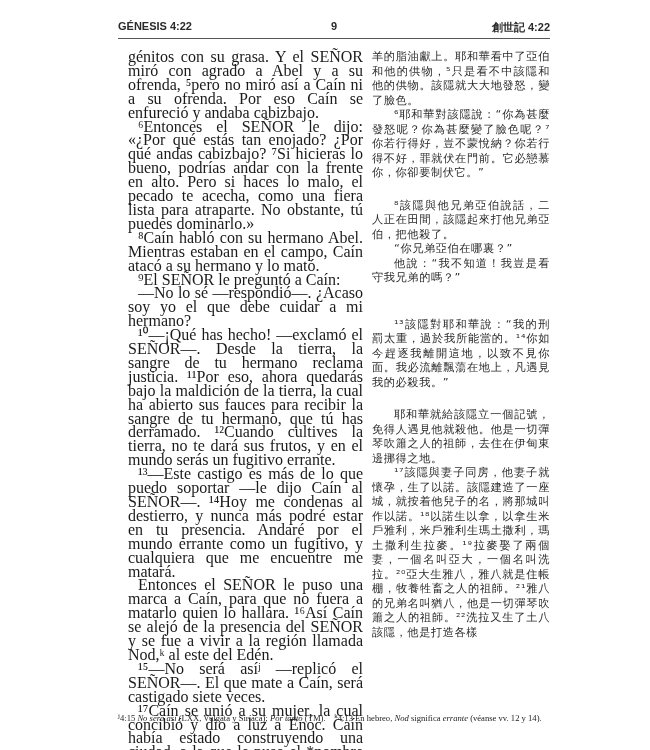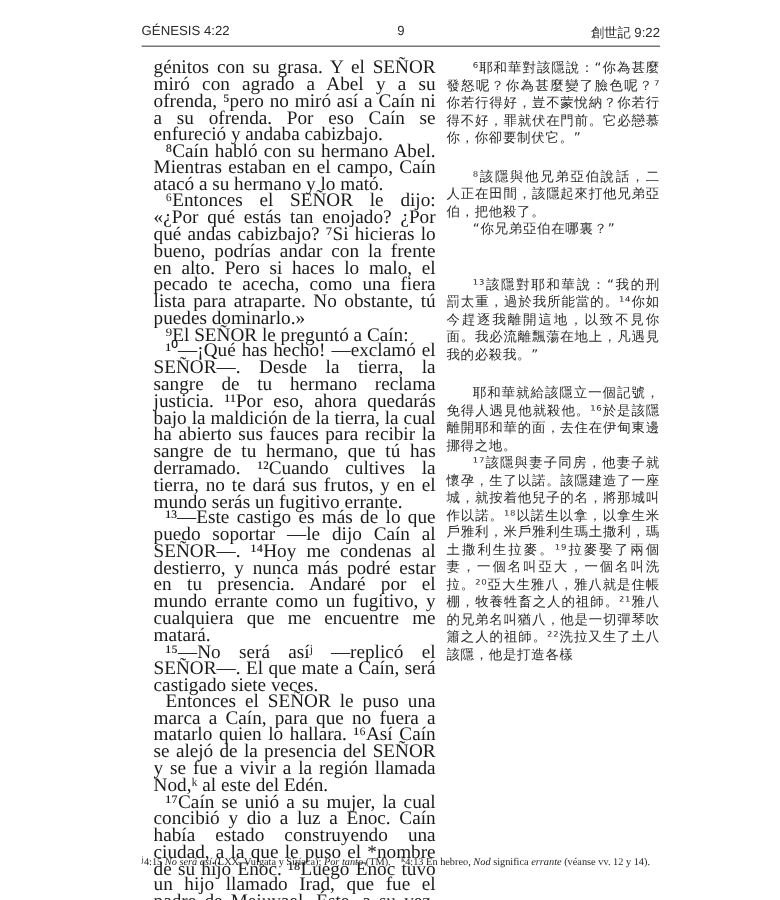--- a/index.html
+++ b/index.html
@@ -1,18 +1,18 @@
 <!DOCTYPE html>
 <html><head>
 <meta charset="utf-8">
 <style>
   html, body { margin:0; padding:0; background:#ffffff; }
   body { width:650px; height:750px; position:relative; overflow:hidden; color:#1a1a1a; }
   .header { position:absolute; left:118px; top:20px; width:432px; height:16px;
-    font-family:"Liberation Sans", sans-serif; font-weight:normal; font-size:11px; color:#2a2a2a; }
+    font-family:"Liberation Sans", sans-serif; font-weight:bold; font-size:11px; color:#2a2a2a; }
   .header .left { position:absolute; left:0; top:0; }
   .header .center { position:absolute; left:0; width:100%; text-align:center; top:0; }
   .header .right { position:absolute; right:0; top:0; }
   .rule { position:absolute; left:118px; top:38px; width:432px; height:1px; background:#555; }
   .col-es { position:absolute; left:128px; top:50px; width:235px;
     font-family:"Liberation Serif", serif; font-size:16px; line-height:13.9px; text-align:justify; }
   .col-es p { margin:0; text-indent:10px; }
   .col-es p.noind { text-indent:0; }
   .col-zh { position:absolute; left:372px; top:50px; width:178px;
     font-family:"DejaVu Sans", sans-serif; font-size:11.2px; line-height:14.5px; color:#2b2b2b; text-align:justify; letter-spacing:0.6px; }
@@ -24,45 +24,48 @@
     font-family:"Liberation Serif", serif; font-size:8.6px; color:#222; white-space:nowrap; }
   .footnotes i { }
   .footnotes b { font-weight:normal; }
 </style>
 </head>
 <body>
 
 <div class="header">
   <span class="left">GÉNESIS  4:22</span>
   <span class="center">9</span>
-  <span class="right">創世記 9:22</span>
+  <span class="right">創世記 4:22</span>
 </div>
 <div class="rule"></div>
 
 <div class="col-es">
   <p class="noind">génitos con su grasa. Y el SEÑOR miró con agrado a Abel y a su ofrenda, ⁵pero no miró así a Caín ni a su ofrenda. Por eso Caín se enfureció y andaba cabizbajo.</p>
+  <p>⁶Entonces el SEÑOR le dijo: «¿Por qué estás tan enojado? ¿Por qué andas cabizbajo? ⁷Si hicieras lo bueno, podrías andar con la frente en alto. Pero si haces lo malo, el pecado te acecha, como una fiera lista para atraparte. No obstante, tú puedes dominarlo.»</p>
   <p>⁸Caín habló con su hermano Abel. Mientras estaban en el campo, Caín atacó a su hermano y lo mató.</p>
-  <p>⁶Entonces el SEÑOR le dijo: «¿Por qué estás tan enojado? ¿Por qué andas cabizbajo? ⁷Si hicieras lo bueno, podrías andar con la frente en alto. Pero si haces lo malo, el pecado te acecha, como una fiera lista para atraparte. No obstante, tú puedes dominarlo.»</p>
   <p>⁹El SEÑOR le preguntó a Caín:</p>
+  <p>—No lo sé —respondió—. ¿Acaso soy yo el que debe cuidar a mi hermano?</p>
   <p>¹⁰—¡Qué has hecho! —exclamó el SEÑOR—. Desde la tierra, la sangre de tu hermano reclama justicia. ¹¹Por eso, ahora quedarás bajo la maldición de la tierra, la cual ha abierto sus fauces para recibir la sangre de tu hermano, que tú has derramado. ¹²Cuando cultives la tierra, no te dará sus frutos, y en el mundo serás un fugitivo errante.</p>
   <p>¹³—Este castigo es más de lo que puedo soportar —le dijo Caín al SEÑOR—. ¹⁴Hoy me condenas al destierro, y nunca más podré estar en tu presencia. Andaré por el mundo errante como un fugitivo, y cualquiera que me encuentre me matará.</p>
+  <p>Entonces el SEÑOR le puso una marca a Caín, para que no fuera a matarlo quien lo hallara. ¹⁶Así Caín se alejó de la presencia del SEÑOR y se fue a vivir a la región llamada Nod,ᵏ al este del Edén.</p>
   <p>¹⁵—No será asíʲ —replicó el SEÑOR—. El que mate a Caín, será castigado siete veces.</p>
-  <p>Entonces el SEÑOR le puso una marca a Caín, para que no fuera a matarlo quien lo hallara. ¹⁶Así Caín se alejó de la presencia del SEÑOR y se fue a vivir a la región llamada Nod,ᵏ al este del Edén.</p>
   <p>¹⁷Caín se unió a su mujer, la cual concibió y dio a luz a Enoc. Caín había estado construyendo una ciudad, a la que le puso el *nombre de su hijo Enoc. ¹⁸Luego Enoc tuvo un hijo llamado Irad, que fue el padre de Mejuyael. Éste, a su vez, fue el padre de Metusael, y Metusael fue el padre de Lamec. ¹⁹Lamec tuvo dos mujeres. Una de ellas se llamaba Ada, y la otra Zila. ²⁰Ada dio a luz a Jabal, quien a su vez fue el antepasado de los que viven en tiendas de campaña y crían ganado. ²¹Jabal tuvo un hermano llamado Jubal, quien fue el antepasado de los que tocan el arpa y la flauta. ²²Por su parte, Zila dio a luz a Tubal Caín, que fue herrero y forjador de toda clase de</p>
 </div>
 
 <div class="col-zh">
+  <p>羊的脂油獻上。耶和華看中了亞伯和他的供物，⁵只是看不中該隱和他的供物。該隱就大大地發怒，變了臉色。</p>
   <p class="ind">⁶耶和華對該隱說：“你為甚麼發怒呢？你為甚麼變了臉色呢？⁷你若行得好，豈不蒙悅納？你若行得不好，罪就伏在門前。它必戀慕你，你卻要制伏它。”</p>
   <div class="gap"></div>
   <p class="ind">⁸該隱與他兄弟亞伯說話，二人正在田間，該隱起來打他兄弟亞伯，把他殺了。</p>
   <p class="ind">“你兄弟亞伯在哪裏？”</p>
+  <p class="ind">他說：“我不知道！我豈是看守我兄弟的嗎？”</p>
   <div class="gap" style="height:32px"></div>
   <p class="ind">¹³該隱對耶和華說：“我的刑罰太重，過於我所能當的。¹⁴你如今趕逐我離開這地，以致不見你面。我必流離飄蕩在地上，凡遇見我的必殺我。”</p>
   <div class="gap"></div>
-  <p class="ind">耶和華就給該隱立一個記號，免得人遇見他就殺他。¹⁶於是該隱離開耶和華的面，去住在伊甸東邊挪得之地。</p>
+  <p class="ind">耶和華就給該隱立一個記號，免得人遇見他就殺他。他是一切彈琴吹簫之人的祖師，去住在伊甸東邊挪得之地。</p>
   <p class="ind">¹⁷該隱與妻子同房，他妻子就懷孕，生了以諾。該隱建造了一座城，就按着他兒子的名，將那城叫作以諾。¹⁸以諾生以拿，以拿生米戶雅利，米戶雅利生瑪土撒利，瑪土撒利生拉麥。¹⁹拉麥娶了兩個妻，一個名叫亞大，一個名叫洗拉。²⁰亞大生雅八，雅八就是住帳棚，牧養牲畜之人的祖師。²¹雅八的兄弟名叫猶八，他是一切彈琴吹簫之人的祖師。²²洗拉又生了土八該隱，他是打造各樣</p>
 </div>
 
 <div class="footnotes">
   <span>
     <sup>j</sup><b>4:15</b>
     <i>No será así</i><span> (LXX, Vulgata y Siríaca); </span><i>Por tanto</i><span> (TM).</span>
   </span>
   &nbsp;&nbsp;
   <span>

